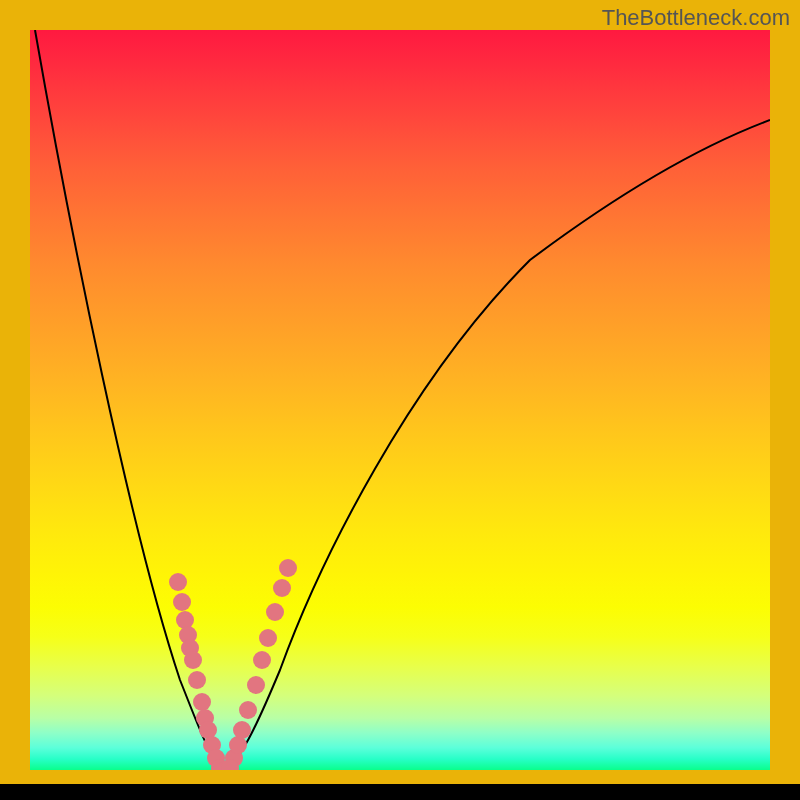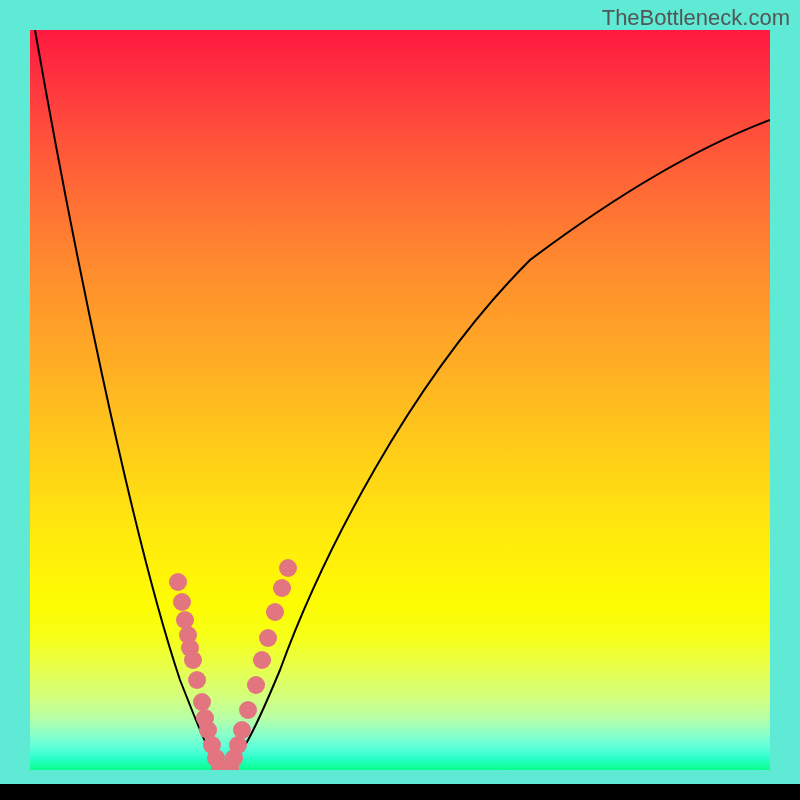--- a/index.html
+++ b/index.html
@@ -14,21 +14,21 @@
       background: #000;
       position: relative;
       overflow: hidden;
     }
     .outer-frame {
       position: absolute;
       top: 0;
       left: 0;
       width: 800px;
       height: 784px;
-      background: #5eead4;
+      background: #eab308;
     }
     .watermark {
       position: absolute;
       top: 5px;
       right: 10px;
       font-size: 22px;
       font-weight: normal;
       color: #555;
       z-index: 10;
     }

